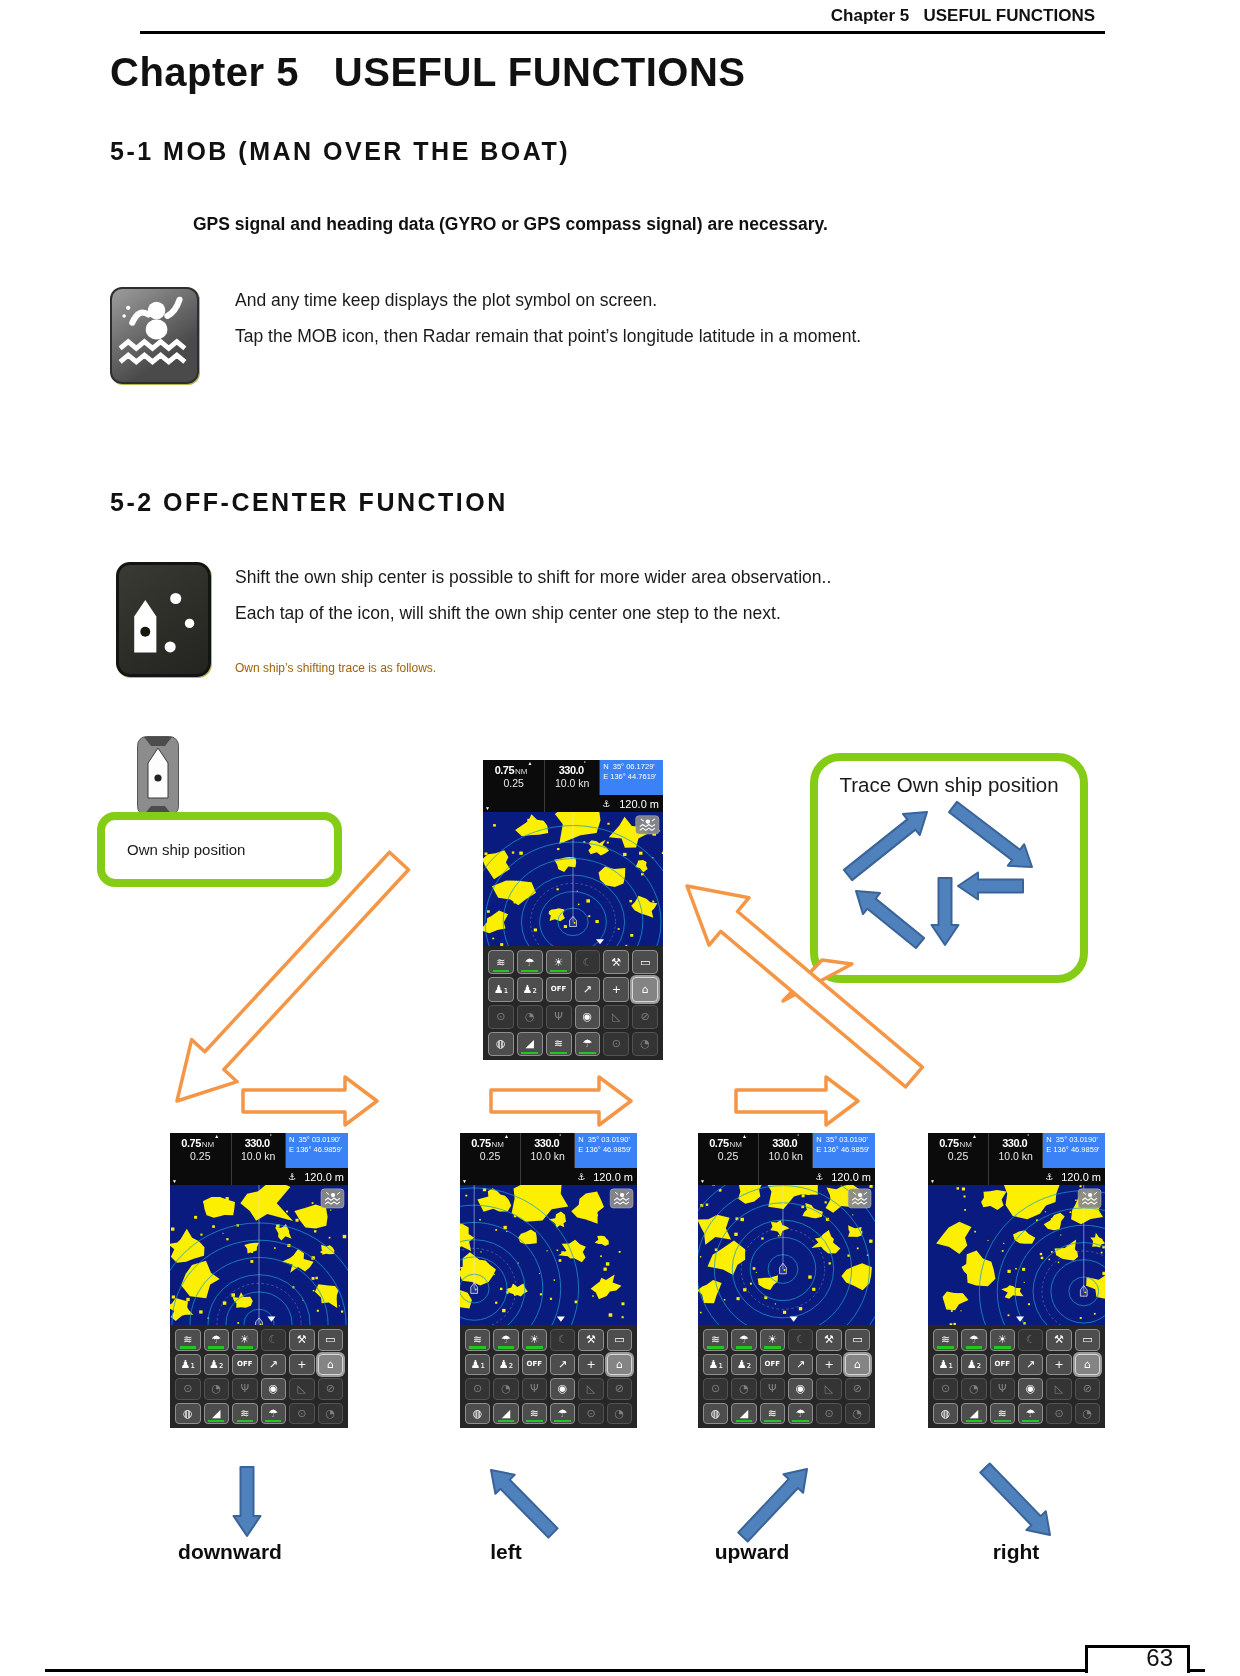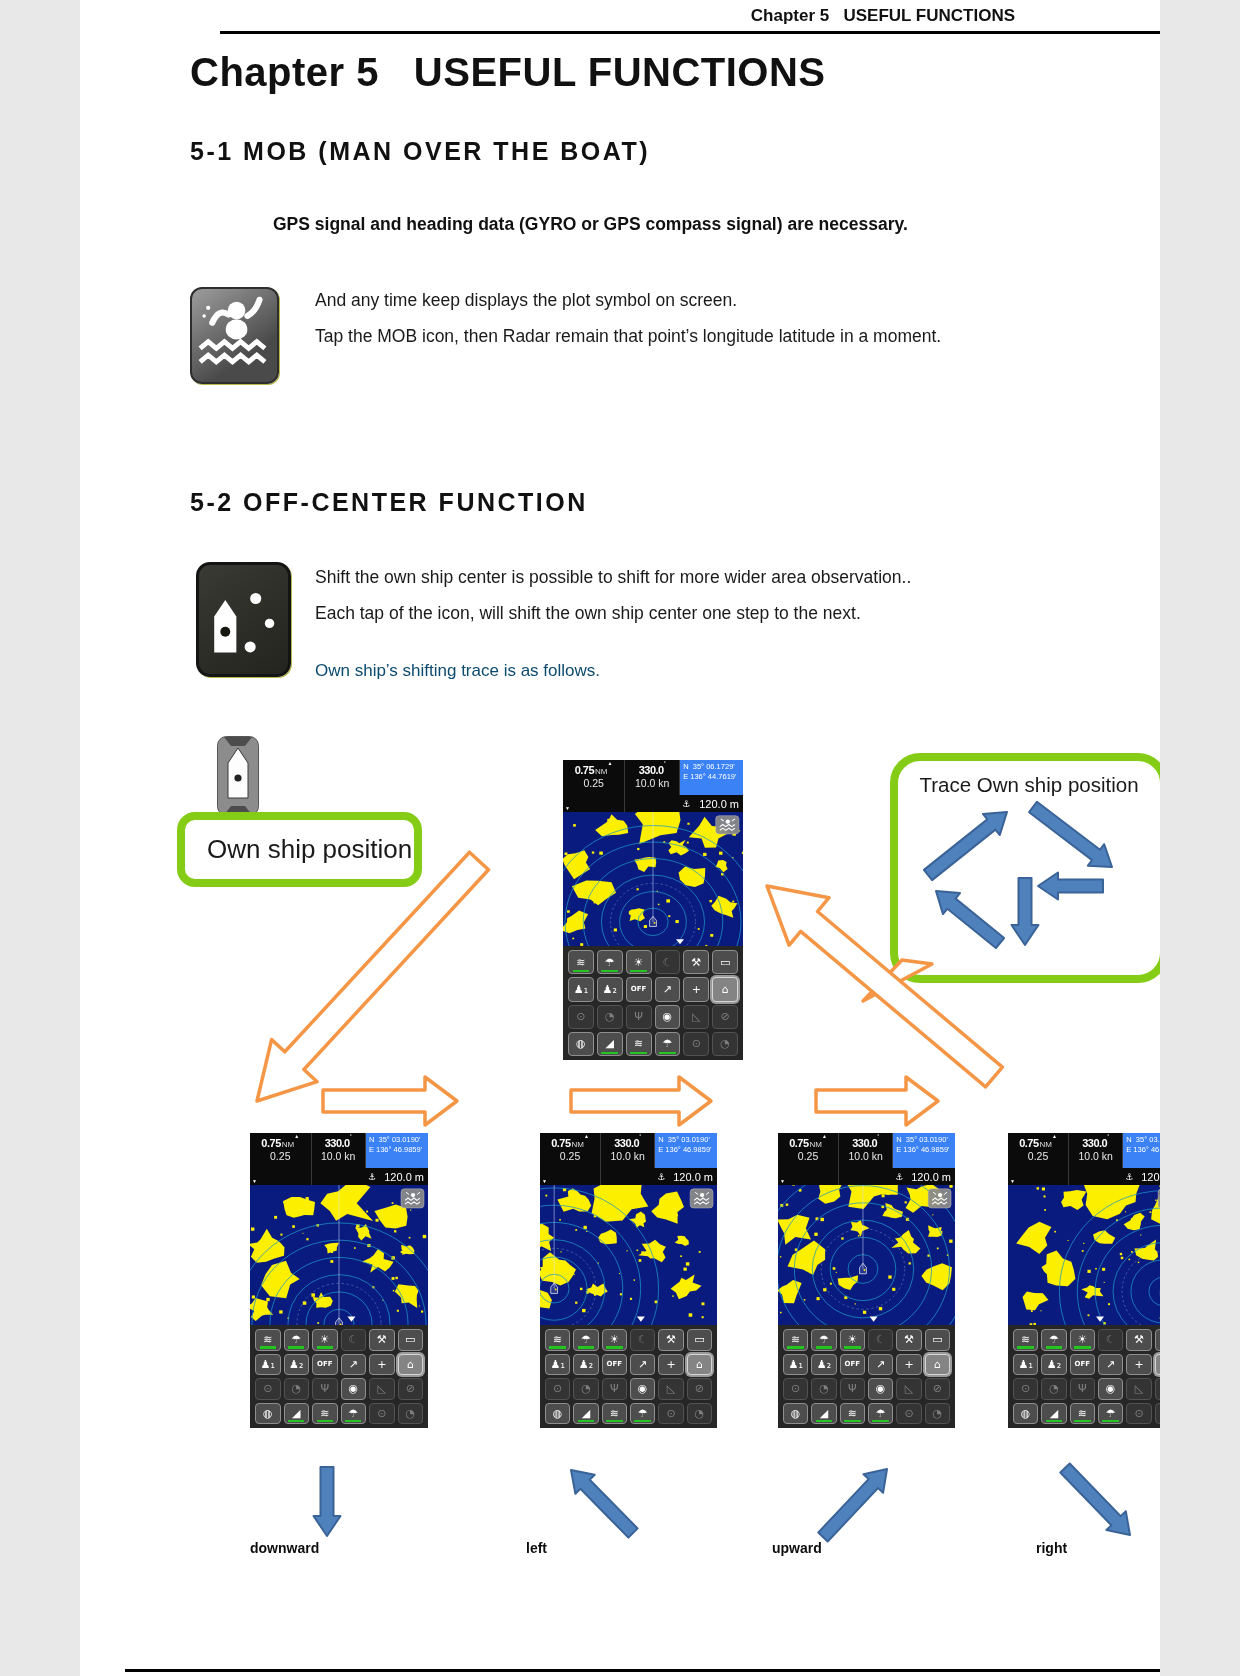--- a/index.html
+++ b/index.html
@@ -1,36 +1,36 @@
 <!DOCTYPE html>
 <html><head>
 <meta charset="utf-8">
 <style>
   html,body{margin:0;padding:0;background:#e8e8e8;}
-  .page{position:relative;width:1080px;height:1676px;margin:0 auto;background:#ffffff;
+  .page{position:relative;width:1240px;height:1676px;margin:0 auto;background:#ffffff;
         font-family:"Liberation Sans","DejaVu Sans",sans-serif;color:#111;overflow:hidden;}
   
   .run-head{position:absolute;top:6px;right:145px;font-size:17px;font-weight:bold;white-space:pre;}
   .head-rule{position:absolute;left:140px;top:31px;width:965px;height:3px;background:#000;}
   
   .title{position:absolute;left:110px;top:50px;font-size:40px;font-weight:bold;white-space:pre;letter-spacing:0.5px;}
   .sec-h{position:absolute;left:110px;font-size:25px;font-weight:bold;letter-spacing:2.5px;}
   .gps-note{position:absolute;left:193px;top:214px;font-size:17.5px;font-weight:bold;}
   .body-lines{position:absolute;font-size:17.5px;line-height:35.5px;color:#1a1a1a;}
-  .body-line{position:absolute;font-size:17px;color:#0c4a6e;}
+  .body-line{position:absolute;font-size:12px;color:#a16207;}
   
   .mob-icon{position:absolute;left:110px;top:287px;width:85px;height:93px;border-radius:12px;
             background:linear-gradient(145deg,#9d9d9d,#4a4a4a 70%);border:2px solid #2e2e2e;box-shadow:1px 1px 0 #b9b94a;}
   .oc-icon{position:absolute;left:116px;top:562px;width:89px;height:109px;border-radius:14px;
            background:linear-gradient(145deg,#3a3a34,#23231f);border:3px solid #141414;box-shadow:1px 1px 0 #b9b94a;}
   .ship-icon{position:absolute;left:137px;top:736px;width:42px;height:80px;}
   
   .callout{position:absolute;border:8px solid #84cc16;border-radius:18px;background:#fff;}
   .own-ship{left:97px;top:812px;width:229px;height:59px;display:flex;align-items:center;}
-  .own-ship span{padding-left:22px;font-size:26px;color:#1a1a1a;}
+  .own-ship span{padding-left:22px;font-size:15px;color:#1a1a1a;}
   .trace-box{left:810px;top:753px;width:262px;height:214px;border-radius:30px;}
   .trace-label{text-align:center;margin-top:12px;font-size:20.5px;color:#1a1a1a;}
   
   .radar{position:absolute;display:flex;flex-direction:column;background:#000;}
   #radar-0{left:483px;top:760px;width:180px;height:300px;}
   #radar-1{left:170px;top:1133px;width:178px;height:295px;}
   #radar-2{left:460px;top:1133px;width:177px;height:295px;}
   #radar-3{left:698px;top:1133px;width:177px;height:295px;}
   #radar-4{left:928px;top:1133px;width:177px;height:295px;}
   .r-head{height:52px;display:flex;background:#0b0b0b;color:#fff;flex:0 0 auto;}
@@ -51,21 +51,21 @@
   .r-toolbar{flex:0 0 auto;display:grid;grid-template-columns:repeat(6,1fr);gap:3px;padding:4px 5px;background:#262626;}
   .tb{border-radius:4px;background:#4d4d4d;border:1px solid #8f8f8f;color:#fff;display:flex;align-items:center;
       justify-content:center;font-size:11px;position:relative;overflow:hidden;font-family:"DejaVu Sans",sans-serif;}
   .tb.txt{font-size:7px;font-weight:bold;}
   .tb.dim{background:#383838;border-color:#5d5d5d;color:#969696;opacity:.8;}
   .tb.active{background:#848484;border-color:#d6d6d6;box-shadow:0 0 0 2px #9a9a9a;}
   .tb.bar::after{content:'';position:absolute;left:15%;right:15%;bottom:1px;height:2.5px;background:#23c51f;}
   
   #overlay{position:absolute;left:0;top:0;z-index:6;pointer-events:none;}
   
-  .dir-label{position:absolute;top:1540px;width:120px;font-size:14px;font-weight:bold;color:#0d0d0d;}
+  .dir-label{position:absolute;top:1540px;width:120px;text-align:center;font-size:21px;font-weight:bold;color:#0d0d0d;}
   
   .bot-rule{position:absolute;top:1669px;height:3px;background:#000;}
   .pageno-box{position:absolute;left:1085px;top:1645px;width:105px;height:28px;border:3px solid #000;border-bottom:none;
               background:#fff;font-size:24px;display:flex;align-items:flex-end;justify-content:flex-end;padding:0 14px 1px 0;box-sizing:border-box;}
 </style>
 </head>
 <body>
 
 <div class="page">
 

